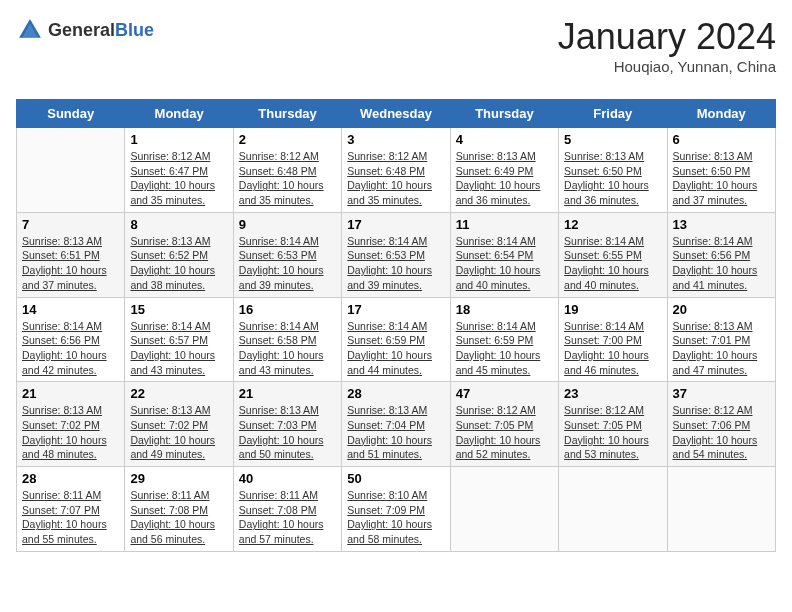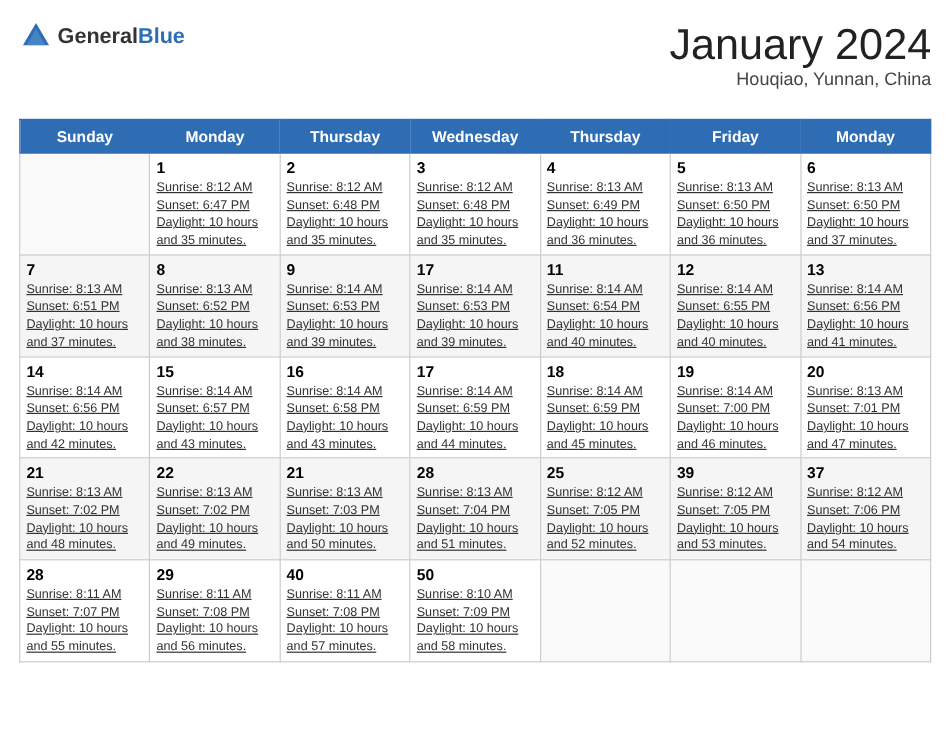--- a/index.html
+++ b/index.html
@@ -221,25 +221,25 @@
         </td>
         <td>
           <span class="day-num">21</span>
           <div class="day-info">Sunrise: 8:13 AM<br>Sunset: 7:03 PM<br>Daylight: 10 hours<br>and 50 minutes.</div>
         </td>
         <td>
           <span class="day-num">28</span>
           <div class="day-info">Sunrise: 8:13 AM<br>Sunset: 7:04 PM<br>Daylight: 10 hours<br>and 51 minutes.</div>
         </td>
         <td>
-          <span class="day-num">25</span>
+          <span class="day-num">47</span>
           <div class="day-info">Sunrise: 8:12 AM<br>Sunset: 7:05 PM<br>Daylight: 10 hours<br>and 52 minutes.</div>
         </td>
         <td>
-          <span class="day-num">39</span>
+          <span class="day-num">23</span>
           <div class="day-info">Sunrise: 8:12 AM<br>Sunset: 7:05 PM<br>Daylight: 10 hours<br>and 53 minutes.</div>
         </td>
         <td>
           <span class="day-num">37</span>
           <div class="day-info">Sunrise: 8:12 AM<br>Sunset: 7:06 PM<br>Daylight: 10 hours<br>and 54 minutes.</div>
         </td>
       </tr>
       <tr>
         <td>
           <span class="day-num">28</span>

